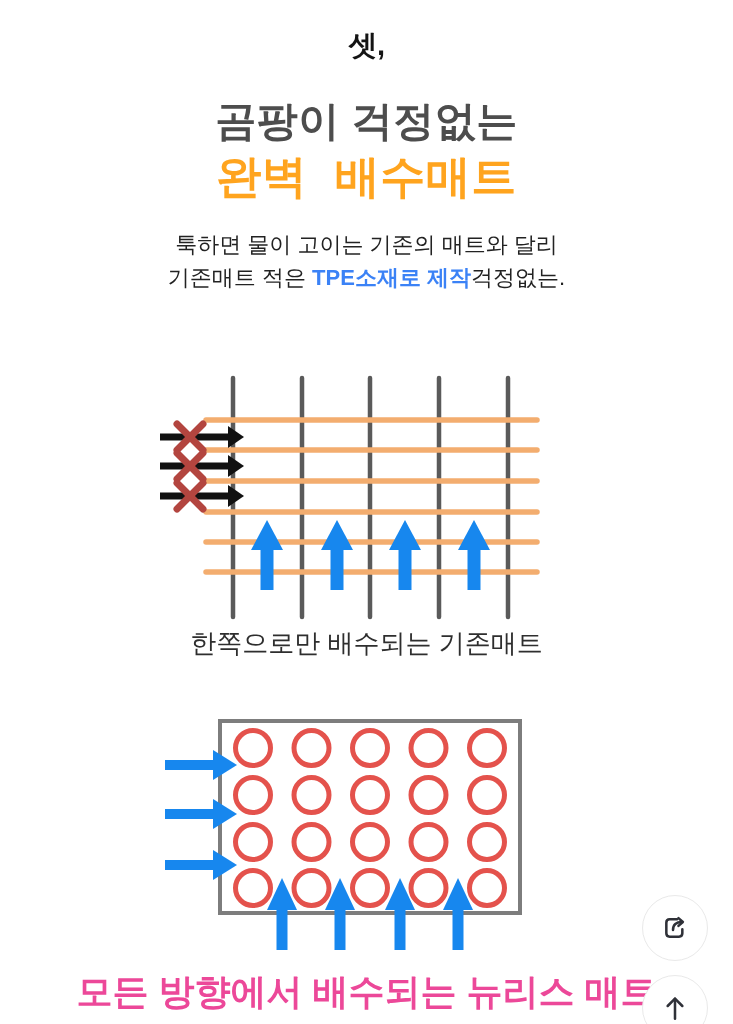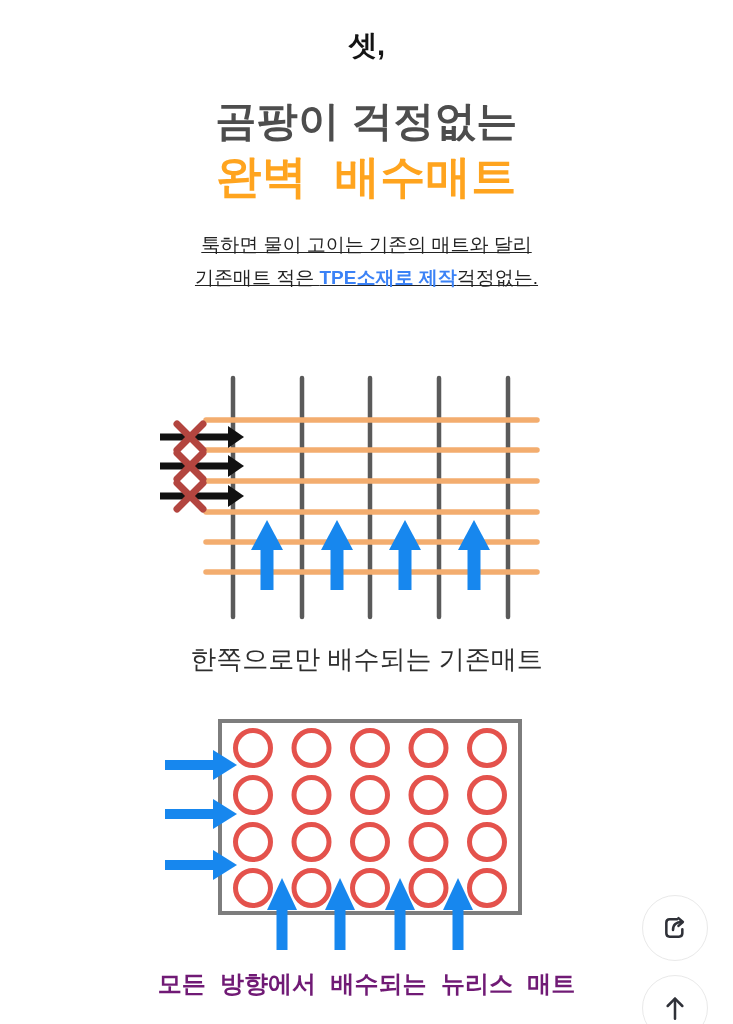--- a/index.html
+++ b/index.html
@@ -11,25 +11,25 @@
     font-family:"Liberation Sans","DejaVu Sans",sans-serif;
     color:#1c1c1c;
   }
   .abs{position:absolute;}
   .center-text{left:0;width:733px;text-align:center;}
 
   .step-label{top:26px;font-size:29px;font-weight:600;color:#141414;letter-spacing:-0.5px;}
   .title-muted{top:94px;font-size:41px;font-weight:700;color:var(--muted-title-gray,#4d4d4d);letter-spacing:0.5px;}
   .title-accent{top:147px;font-size:45px;font-weight:800;color:var(--accent-orange,#FFA41E);letter-spacing:0.5px;font-family:Liberation Mono, monospace;}
 
-  .intro{top:228px;font-size:19px;line-height:33px;color:#222222;font-weight:400;text-decoration:underline;}
+  .intro{top:228px;font-size:22px;line-height:33px;color:#222222;font-weight:400;}
   .intro b{font-weight:700;color:#3b82f6;}
 
-  .caption-old{top:642px;font-size:26px;color:#2e2e2e;font-weight:400;}
-  .caption-new{top:968px;font-size:24px;color:#701a75;font-weight:700;font-family:Liberation Mono, monospace;}
+  .caption-old{top:626px;font-size:26px;color:#2e2e2e;font-weight:400;}
+  .caption-new{top:968px;font-size:36px;color:#ec4899;font-weight:700;}
 
   svg{display:block;}
   .vline{stroke:var(--mat-line-gray,#5A5A5A);stroke-width:4.5;stroke-linecap:round;}
   .hline{stroke:var(--mat-line-orange,#F3AD6F);stroke-width:5.5;stroke-linecap:round;}
   .barrow-shaft{stroke:var(--arrow-black,#111111);stroke-width:7;}
   .barrow-head{fill:var(--arrow-black,#111111);}
   .xmark{stroke:var(--blocked-x-red,#B3453F);stroke-width:7;stroke-linecap:round;}
   .blue-shaft{stroke:var(--water-blue,#1787EE);stroke-width:13;}
   .blue-shaft-thin{stroke:var(--water-blue,#1787EE);stroke-width:10;}
   .blue-shaft-mid{stroke:var(--water-blue,#1787EE);stroke-width:11;}

